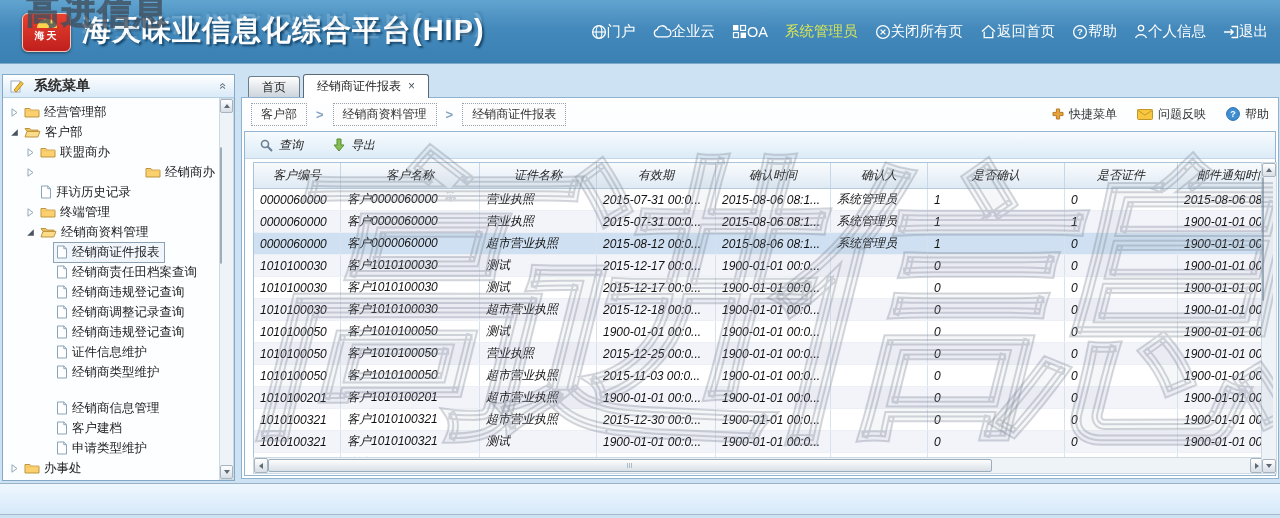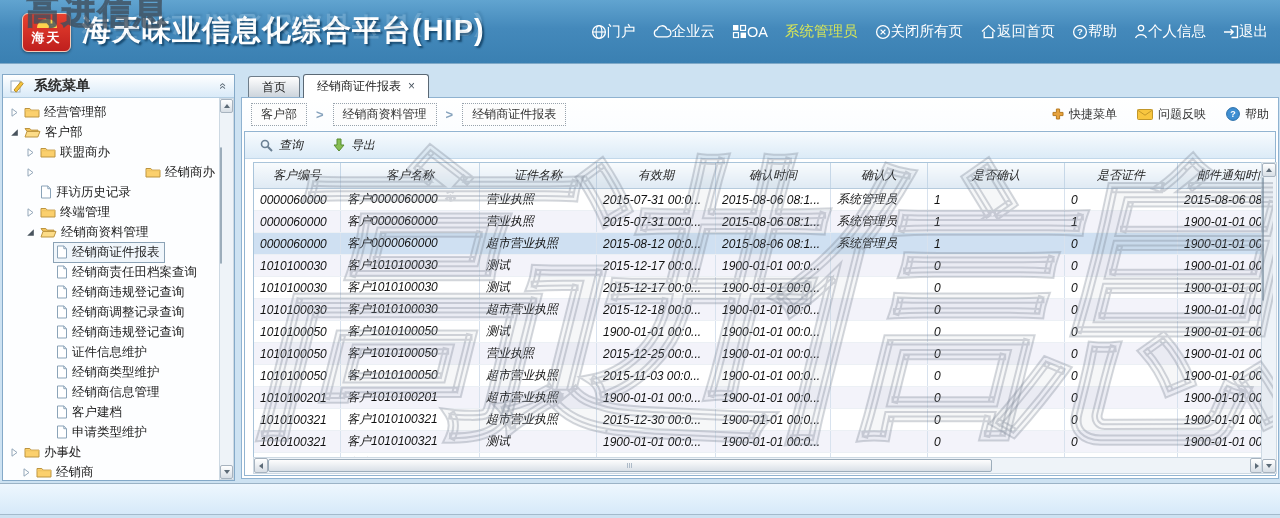--- a/index.html
+++ b/index.html
@@ -10,21 +10,21 @@
     -webkit-font-smoothing:antialiased;
   }
   
   .app-header{position:absolute;left:0;top:0;width:1280px;height:63px;
     background:linear-gradient(180deg,#61a4d0 0%,#4489bb 45%,#3a80b2 100%);
     border-bottom:1px solid #7fa9c8;overflow:hidden;}
   .logo{position:absolute;left:22px;top:13px;width:47px;height:37px;
     background:linear-gradient(#e8412f,#bf1f1d);border:1px solid #f2c9b8;border-radius:6px;
     box-shadow:0 1px 3px rgba(0,0,0,.45);text-align:center;}
   .logo-sun{width:20px;height:9px;background:#ffd44d;border-radius:10px 10px 0 0;margin:5px auto 0;}
-  .logo-text{color:#fff;font-size:13px;font-weight:bold;letter-spacing:2px;margin-top:1px;}
+  .logo-text{color:#fff;font-size:10px;font-weight:bold;letter-spacing:2px;margin-top:1px;}
   .app-title{position:absolute;left:82px;top:11px;font-size:29px;font-weight:bold;color:#fff;
     letter-spacing:1px;text-shadow:2px 2px 2px rgba(16,62,98,.85);white-space:nowrap;}
   .app-title.reflect{top:44px;opacity:.15;transform:scaleY(-.9);transform-origin:top;}
   .header-nav{position:absolute;right:12px;top:0;height:63px;display:flex;align-items:center;gap:17px;}
   .nav-item{display:flex;align-items:center;gap:0;color:#fff;font-size:14.5px;cursor:pointer;white-space:nowrap;}
   .nav-item.user{color:#d8e657;}
   .nico{display:inline-flex;align-items:center;}
   
   .wm-top{position:absolute;left:26px;top:-10px;z-index:6;font-size:33px;font-weight:bold;
     letter-spacing:3px;color:rgba(95,108,120,.25);-webkit-text-stroke:1.2px rgba(62,78,92,.75);
@@ -385,21 +385,21 @@
         <span class="node">
           <span class="ticon">
             <svg width="12" height="14" viewBox="0 0 12 14">
               <path d="M1.5 1 H7.8 L10.5 3.7 V13 H1.5z" fill="#fff" stroke="#8aa3b8"></path>
               <path d="M7.8 1 V3.7 H10.5" fill="none" stroke="#8aa3b8"></path>
             </svg>
           </span>
           <span>经销商类型维护</span>
         </span>
       </div>
-      <div class="tree-item" style="padding-left: 37px;">
+      <div class="tree-item" style="padding-left: 37px; margin-top: 16px;">
         <span class="arr"></span>
         <span class="node">
           <span class="ticon">
             <svg width="12" height="14" viewBox="0 0 12 14">
               <path d="M1.5 1 H7.8 L10.5 3.7 V13 H1.5z" fill="#fff" stroke="#8aa3b8"></path>
               <path d="M7.8 1 V3.7 H10.5" fill="none" stroke="#8aa3b8"></path>
             </svg>
           </span>
           <span>经销商信息管理</span>
         </span>

